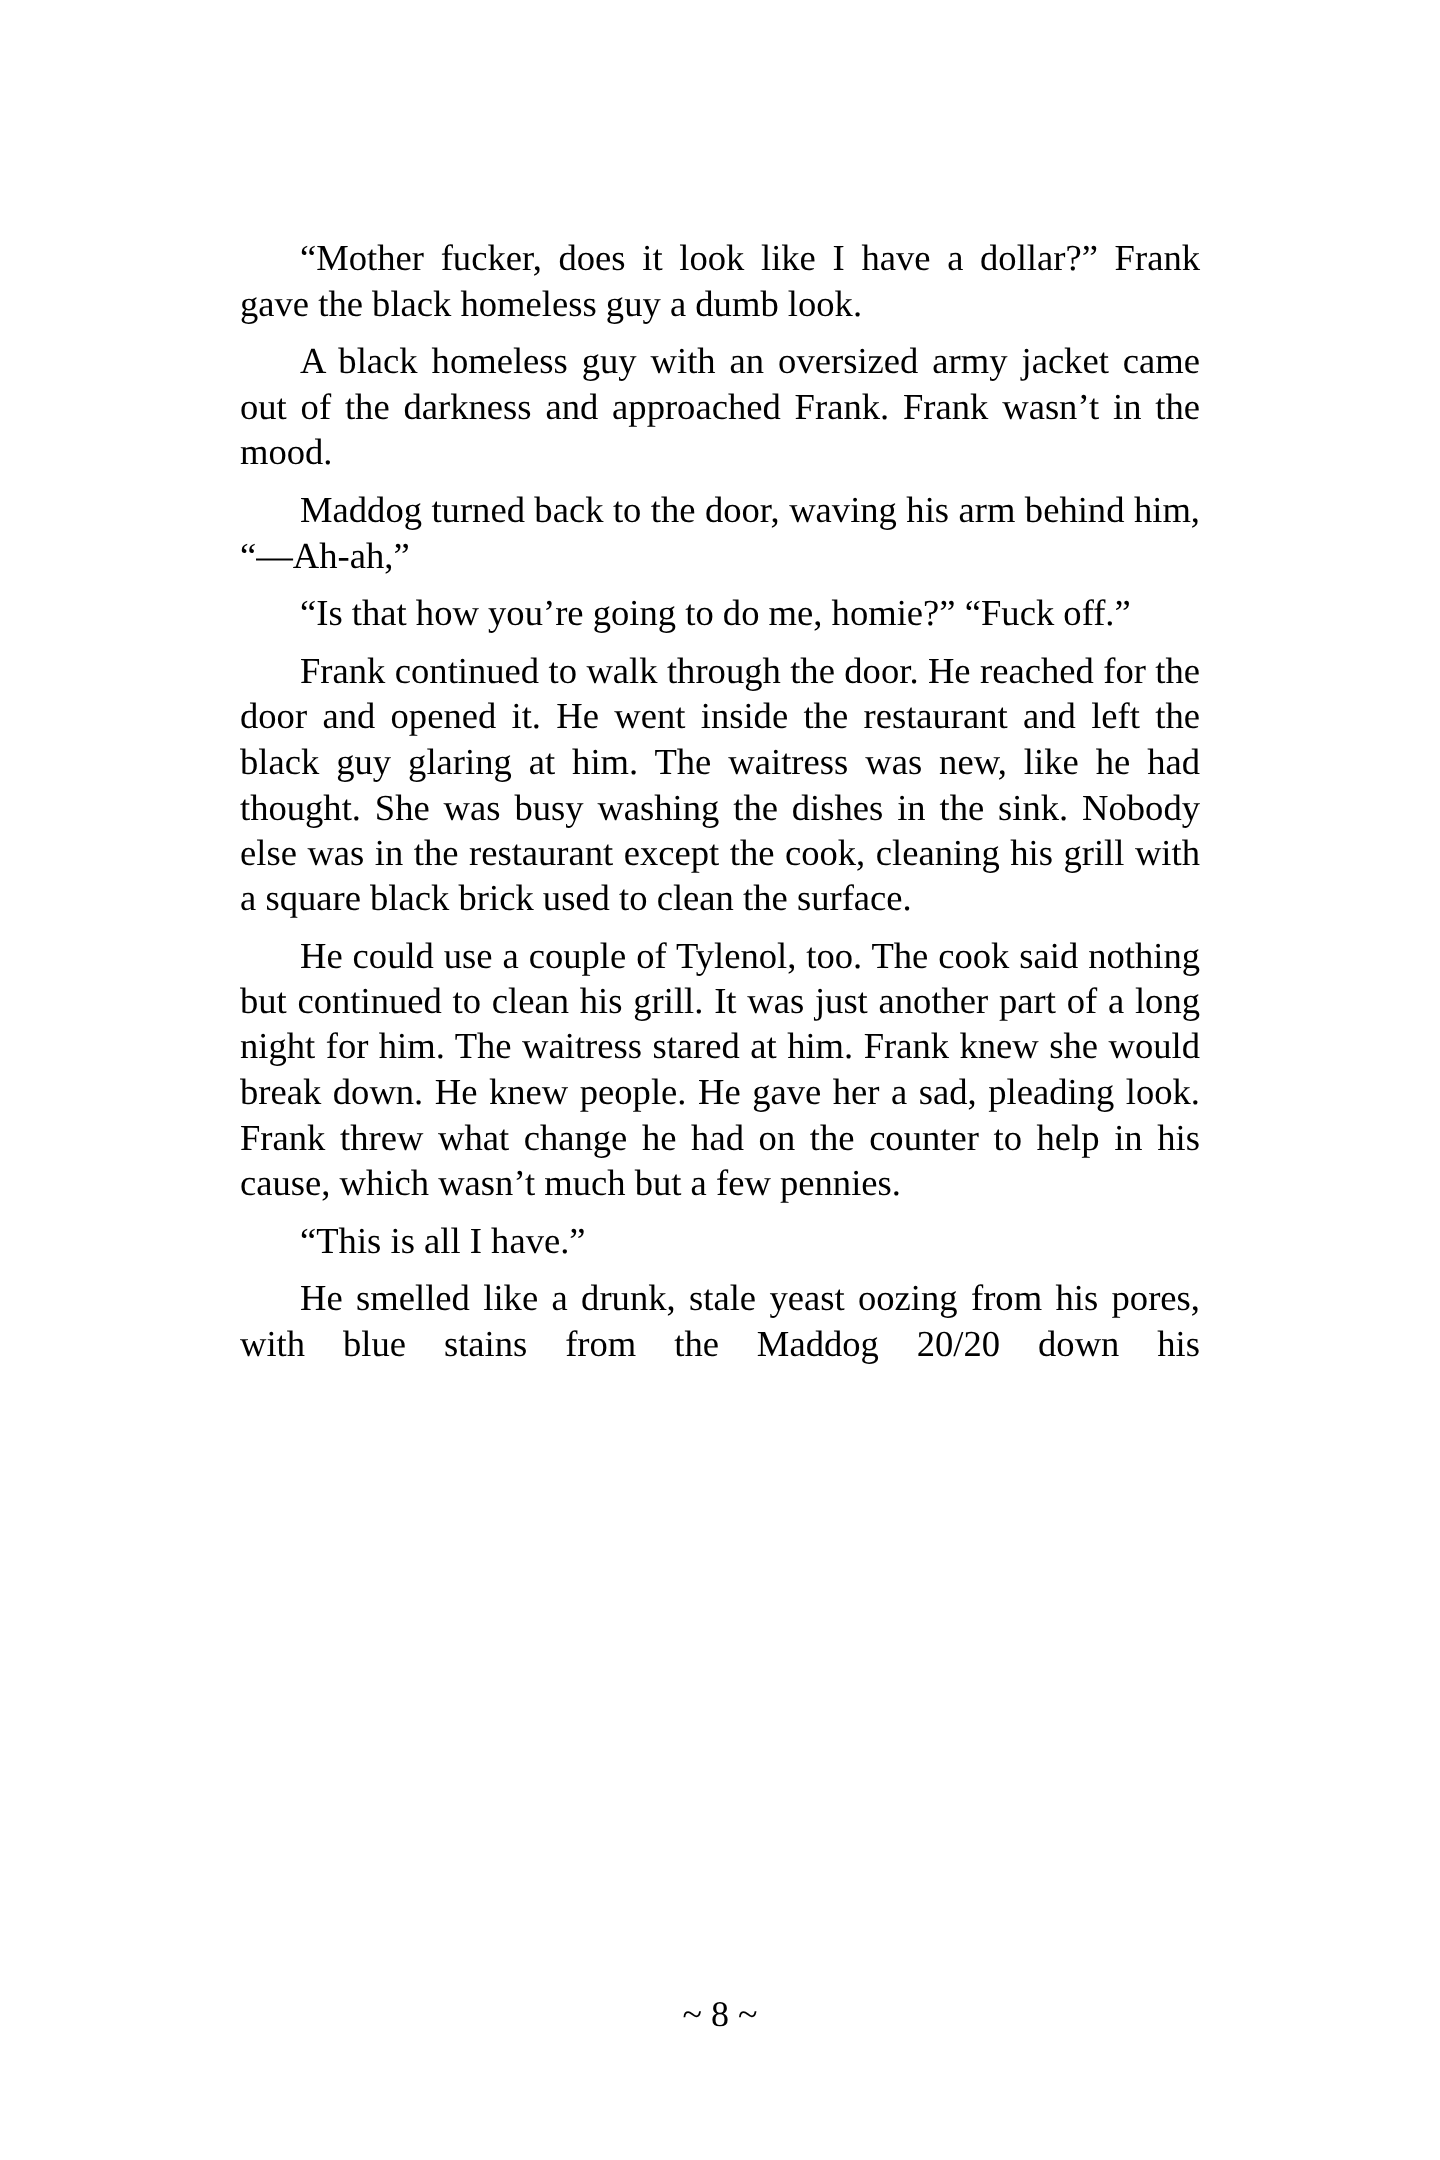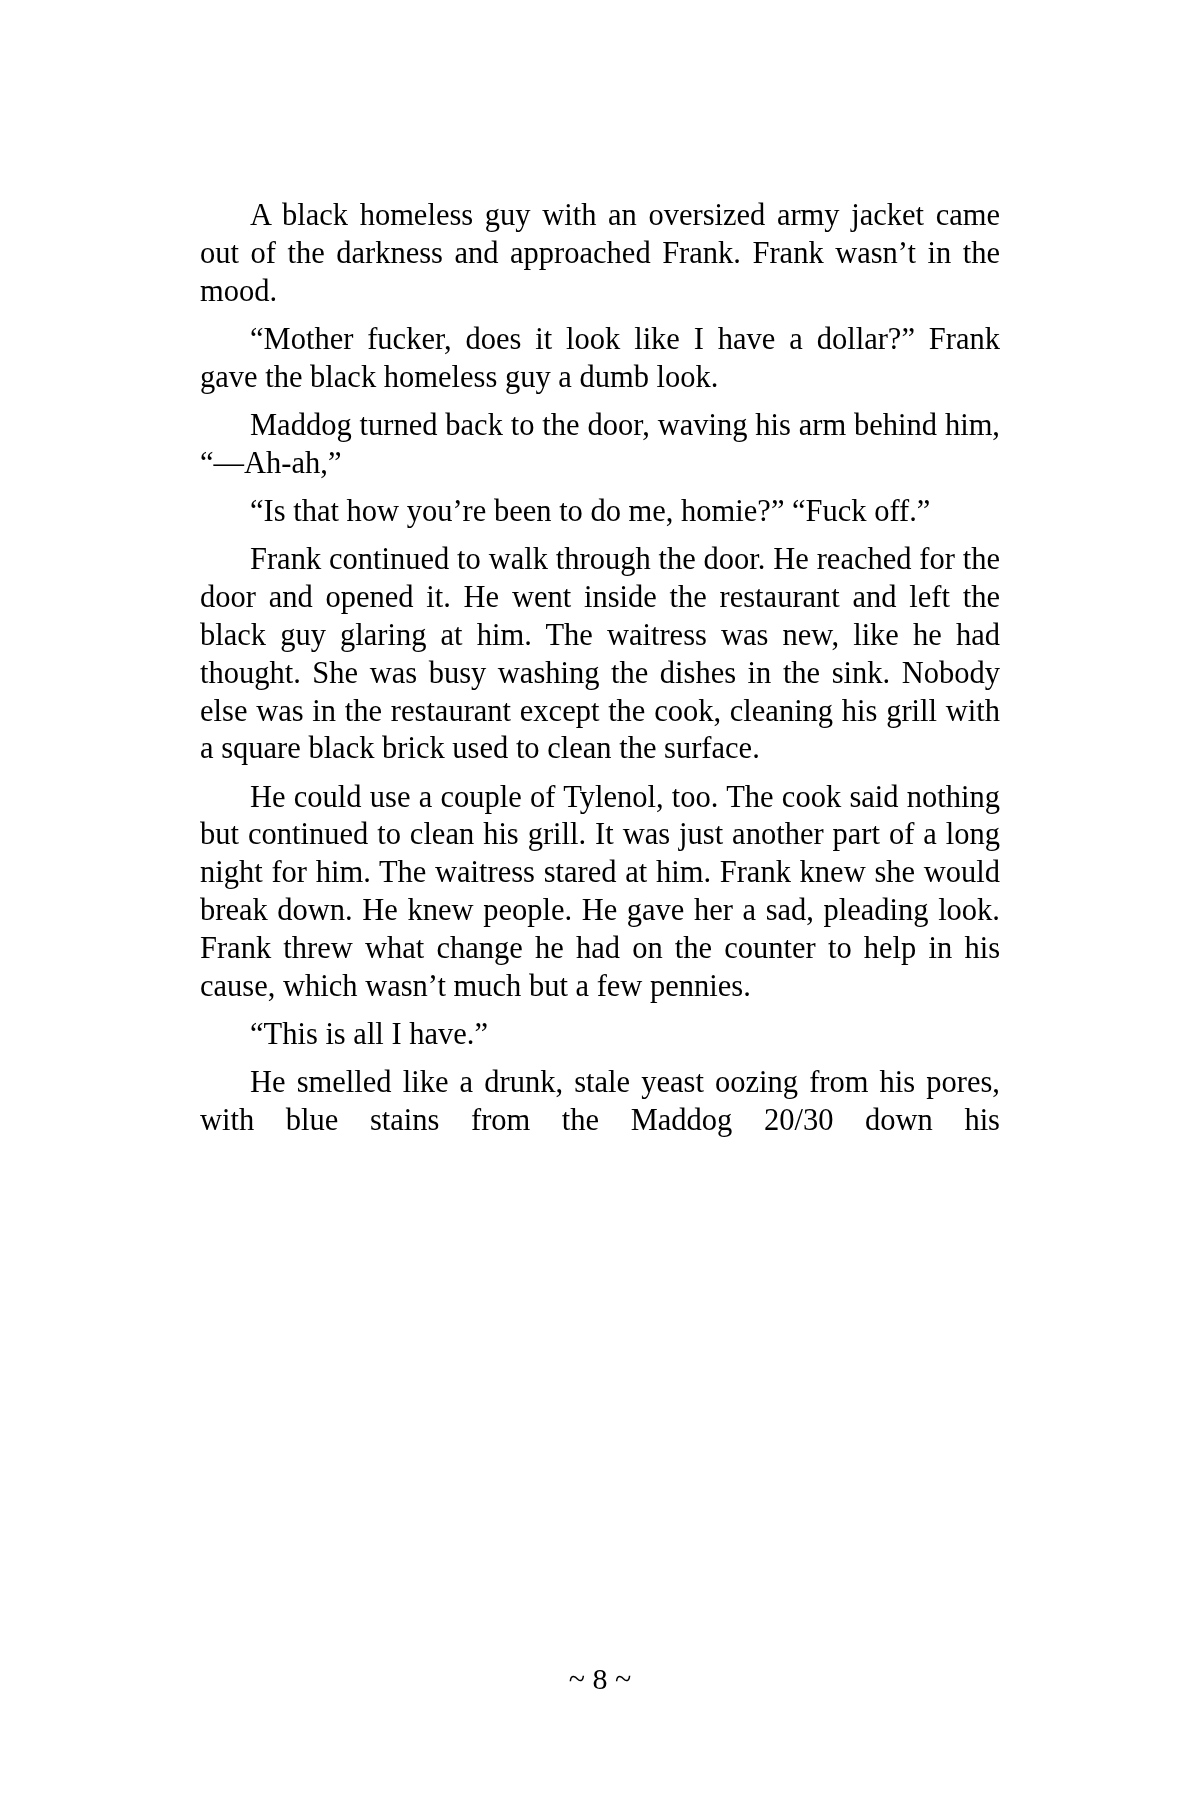--- a/index.html
+++ b/index.html
@@ -51,23 +51,23 @@
       font-size: 30px;
       line-height: 36px;
       color: #000000;
     }
   </style>
 </head>
 <body>
 
 <div class="page">
   <div class="text-block">
+    <p class="para">“Mother fucker, does it look like I have a dollar?” Frank gave the black homeless guy a dumb look.</p>
     <p class="para">A black homeless guy with an oversized army jacket came out of the darkness and approached Frank. Frank wasn’t in the mood.</p>
-    <p class="para">“Mother fucker, does it look like I have a dollar?” Frank gave the black homeless guy a dumb look.</p>
     <p class="para">Maddog turned back to the door, waving his arm behind him, “—Ah-ah,”</p>
-    <p class="para">“Is that how you’re been to do me, homie?” “Fuck off.”</p>
+    <p class="para">“Is that how you’re going to do me, homie?” “Fuck off.”</p>
     <p class="para">Frank continued to walk through the door. He reached for the door and opened it. He went inside the restaurant  and left the black guy glaring at him. The waitress was new, like he had thought. She was busy washing the dishes in the sink. Nobody else was in the restaurant except the cook, cleaning his grill with a square black brick used to clean the surface.</p>
     <p class="para">He could use a couple of Tylenol, too. The cook said nothing but continued to clean his grill. It was just another part of a long night for him. The waitress stared at him. Frank knew she would break down. He knew people. He gave her a sad, pleading look. Frank threw what change he had on the counter to help in his cause, which wasn’t much but a few pennies.</p>
     <p class="para">“This is all I have.”</p>
-    <p class="para justify-last">He smelled like a drunk, stale yeast oozing from his pores, with blue stains from the Maddog 20/30 down his</p>
+    <p class="para justify-last">He smelled like a drunk, stale yeast oozing from his pores, with blue stains from the Maddog 20/20 down his</p>
   </div>
   <div class="page-number">~ 8 ~</div>
 </div>
 
 </body></html>

